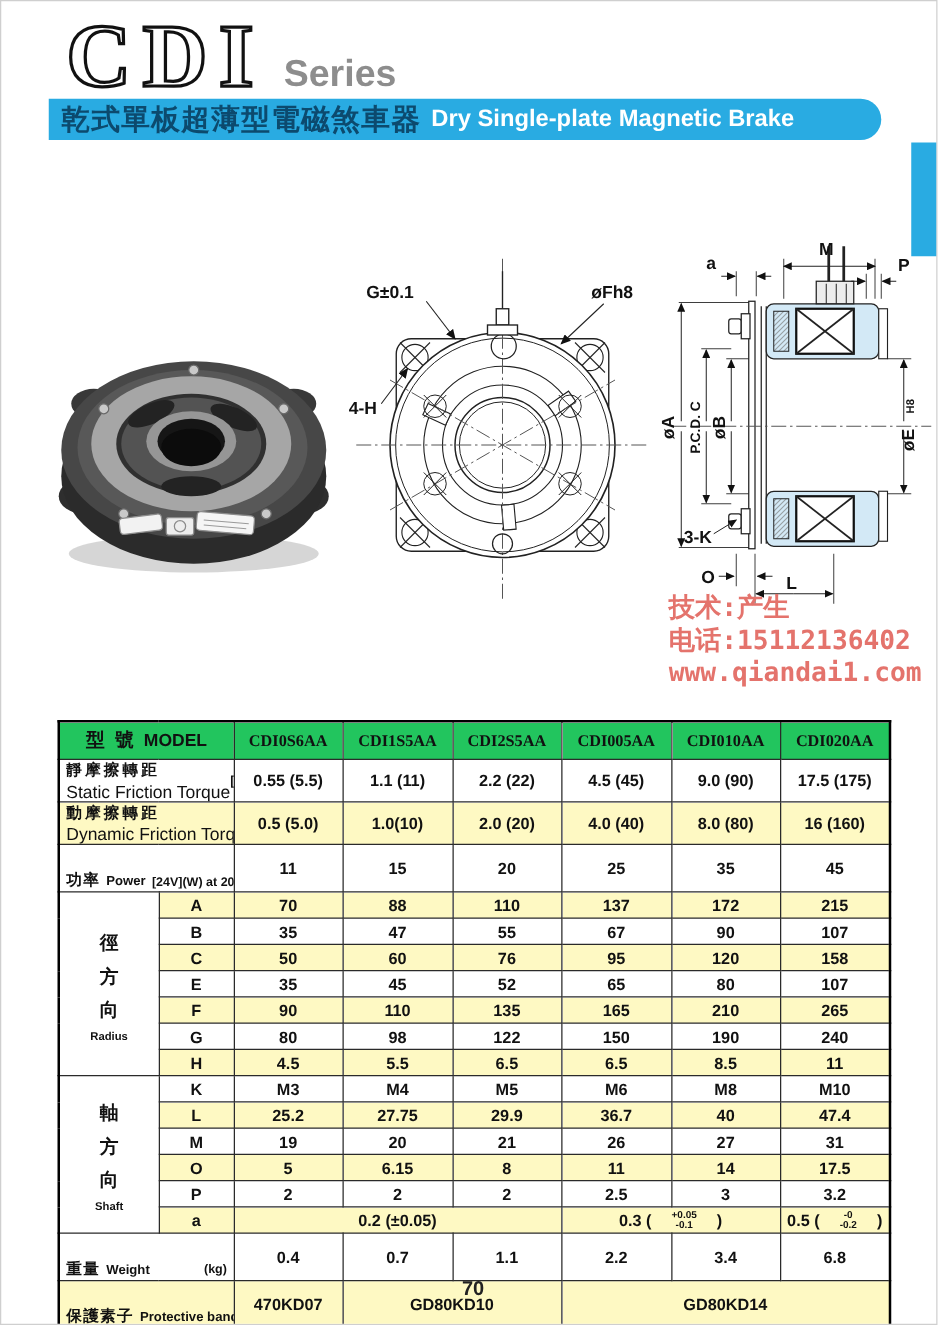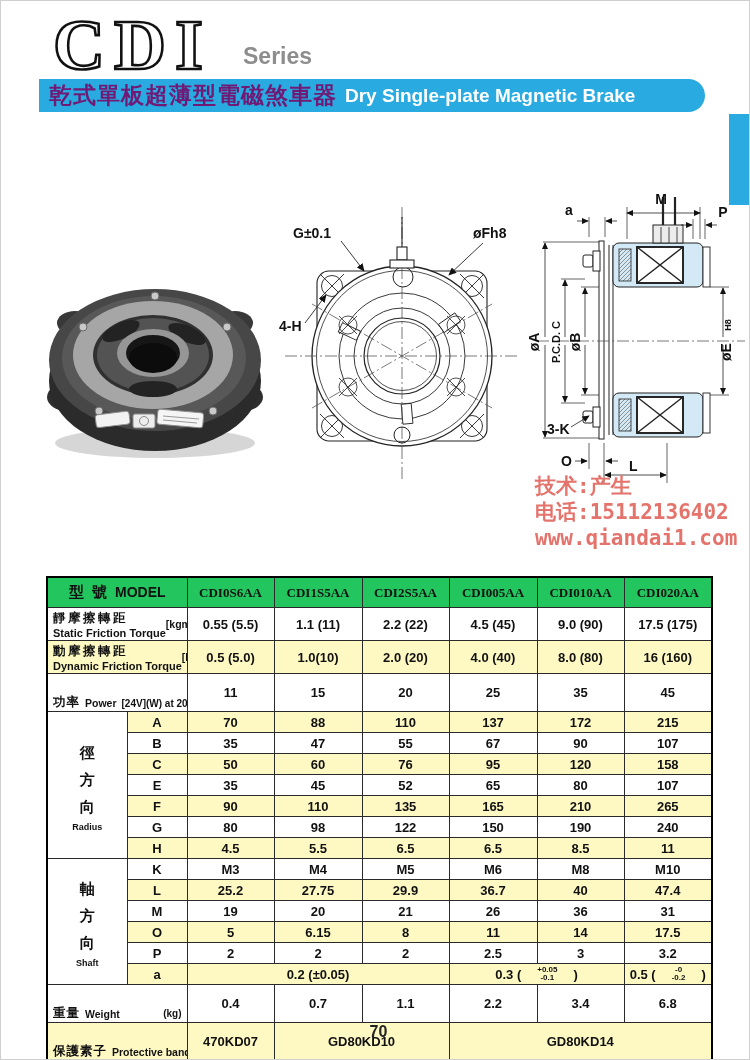--- a/index.html
+++ b/index.html
@@ -2,24 +2,24 @@
 <html><head>
 <meta charset="utf-8">
 <style>
   html,body{margin:0;padding:0;background:#e8e8e8;}
   .page{position:relative;width:750px;height:1060px;background:#fff;margin:0 auto;
         font-family:"Liberation Sans",sans-serif;overflow:hidden;border:1px solid #cfcfcf;box-sizing:border-box;}
   
   .cdi-title{position:absolute;left:52px;top:8px;font-family:"Liberation Serif",serif;
       font-weight:bold;font-size:72px;letter-spacing:9px;color:#fff;
       -webkit-text-stroke:2.6px #111;line-height:1;}
-  .series-word{position:absolute;left:242px;top:42px;font-size:23px;font-weight:bold;color:#8d8d8d;}
+  .series-word{position:absolute;left:226px;top:42px;font-size:30px;font-weight:bold;color:#8d8d8d;}
   .banner{position:absolute;left:38px;top:78px;width:666px;height:33px;background:#29abe2;
       border-radius:0 17px 17px 0;display:flex;align-items:center;padding-left:10px;box-sizing:border-box;gap:8px;}
-  .banner .cn{color:#701a75;font-weight:bold;font-size:23px;letter-spacing:1px;}
+  .banner .cn{color:#0c4a6e;font-weight:bold;font-size:23px;letter-spacing:1px;}
   .banner .en{color:#fff;font-weight:bold;font-size:19px;}
   .side-tab{position:absolute;left:728px;top:113px;width:22px;height:91px;background:#29abe2;}
   
   .photo{position:absolute;left:36px;top:264px;}
   .front-view{position:absolute;left:276px;top:200px;}
   .side-view{position:absolute;left:524px;top:186px;}
   svg text{font-family:"Liberation Sans",sans-serif;fill:#111;}
   .dwg-label{font-size:14px;font-weight:bold;}
   .dwg-label-sm{font-size:9px;font-weight:bold;}
   
@@ -32,21 +32,21 @@
   .spec{border:2px solid #000;}
   .rh td{background:#22c55e;height:29px;}
   .rb td{background:#fef9c3;}
   .rw td{background:#fff;}
   td.grp{background:#fff !important;}
   .model-cell{font-family:"Liberation Serif",serif;font-size:15px;}
   .hdr-label{font-size:15px;letter-spacing:2px;}
   .hdr-en{font-size:14px;margin-left:6px;letter-spacing:0;}
   .lwrap{display:flex;align-items:center;justify-content:space-between;padding:0 3px;}
   .lcn{font-size:12.5px;letter-spacing:2.5px;text-align:left;white-space:nowrap;}
-  .len{font-size:11px;font-weight:bold;text-align:left;white-space:nowrap;}
+  .len{font-size:14px;font-weight:normal;text-align:left;white-space:nowrap;}
   .lunit{font-size:10.5px;white-space:nowrap;}
   .inline-lbl{display:flex;align-items:center;gap:5px;padding:0 3px;white-space:nowrap;margin-top:20px;}
   .inline-lbl .cnp{font-size:12.5px;letter-spacing:1px;}
   .inline-lbl .enp{font-size:10.5px;}
   .inline-lbl .unitp{font-size:10px;margin-left:auto;}
   .trow td{height:32px;}
   .prow td{height:23px;}
   .drow td{height:20px;}
   .brow td{height:22px;}
   .vtxt{width:17px;margin:0 auto;word-break:break-all;line-height:1.8;font-size:15px;font-weight:bold;}
@@ -439,21 +439,21 @@
       <td>36.7</td>
       <td>40</td>
       <td>47.4</td>
     </tr>
     <tr class="rw drow">
       <td>M</td>
       <td>19</td>
       <td>20</td>
       <td>21</td>
       <td>26</td>
-      <td>36</td>
+      <td>27</td>
       <td>31</td>
     </tr>
     <tr class="rb drow">
       <td>O</td>
       <td>5</td>
       <td>6.15</td>
       <td>8</td>
       <td>11</td>
       <td>14</td>
       <td>17.5</td>

